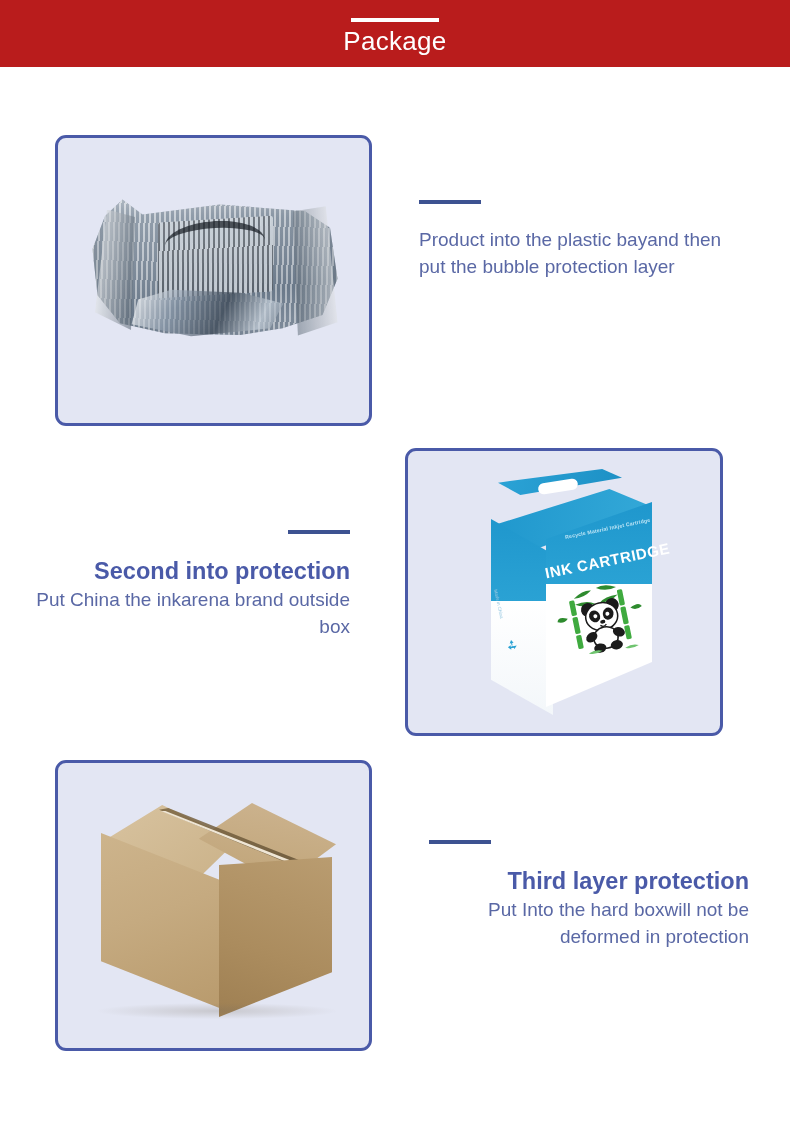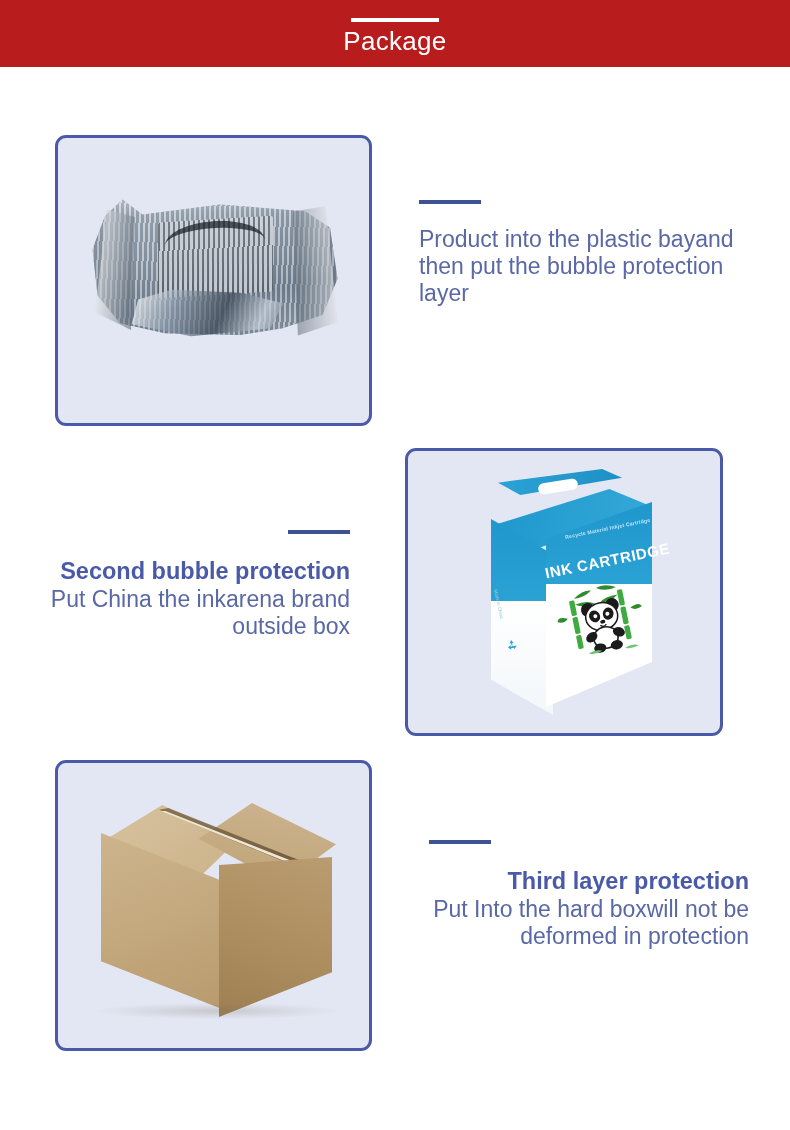--- a/index.html
+++ b/index.html
@@ -183,21 +183,21 @@
     background: radial-gradient(ellipse at 50% 50%, rgba(120,110,95,.25), rgba(120,110,95,0) 72%);
   }
 
   
   .tblock { position: absolute; }
   .tb-dash { height: 4px; background: #3d5291; }
   .tb-head {
     color: #4a5aa8; font-size: 23.5px; font-weight: 700;
     line-height: 30px; white-space: nowrap;
   }
-  .tb-body { color: #5a68a5; font-size: 23px; font-weight: 400; line-height: 27px; }
+  .tb-body { color: #5a68a5; font-size: 19px; font-weight: 400; line-height: 27px; }
 
   .tblock-1 { left: 419px; top: 200px; width: 320px; text-align: left; }
   .tblock-1 .tb-dash { width: 62px; margin-bottom: 22px; }
 
   .tblock-2 { left: 30px; top: 530px; width: 320px; text-align: right; }
   .tblock-2 .tb-dash { width: 62px; margin-left: auto; margin-bottom: 22px; }
 
   .tblock-3 { left: 429px; top: 840px; width: 320px; text-align: right; }
   .tblock-3 .tb-dash { width: 62px; margin-bottom: 22px; }
 </style>
@@ -224,21 +224,21 @@
     </div>
   </div>
 
   <div class="tblock tblock-1">
     <div class="tb-dash"></div>
     <div class="tb-body">Product into the plastic bayand then put the bubble protection layer</div>
   </div>
 
   <div class="tblock tblock-2">
     <div class="tb-dash"></div>
-    <div class="tb-head">Second bubble protection</div>
+    <div class="tb-head">Second into protection</div>
     <div class="tb-body">Put China the inkarena brand outside box</div>
   </div>
 
   <div class="card card-2">
     <div class="photo">
       <div class="ctg">
         <div class="ctg-hang"></div>
         <div class="ctg-hanghole"></div>
         <div class="ctg-top"></div>
         <div class="ctg-left"></div>

